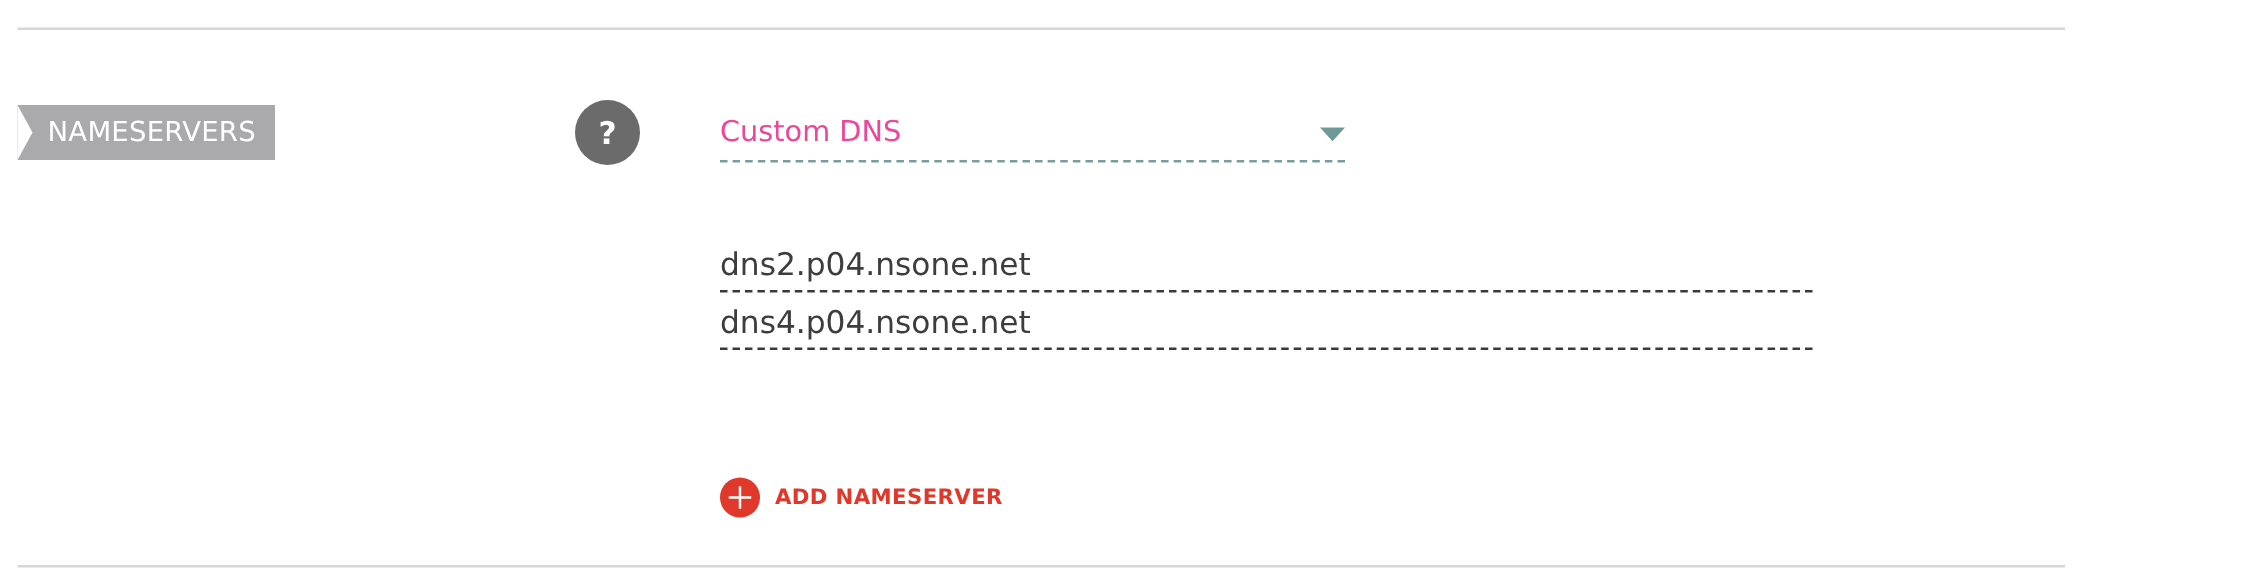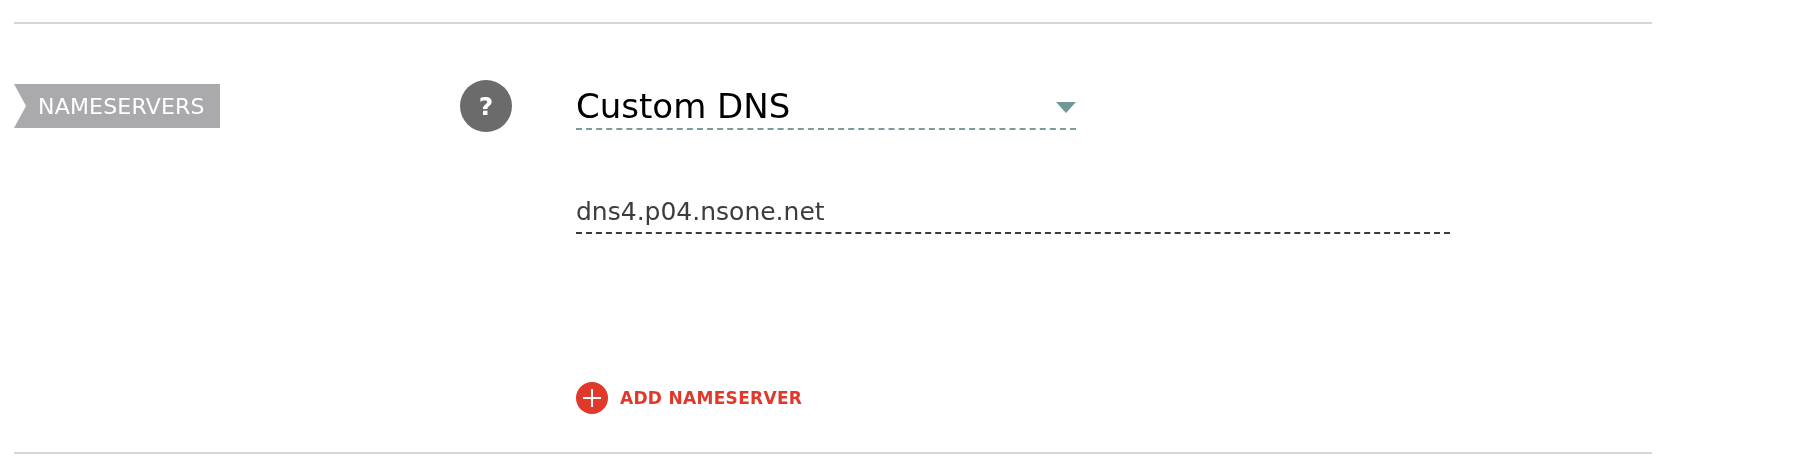--- a/index.html
+++ b/index.html
@@ -28,21 +28,21 @@
       border-radius: 50%; background: #6b6b6b; color: #ffffff;
       display: flex; align-items: center; justify-content: center;
       font-size: 25px; font-weight: bold; cursor: pointer;
     }
 
     .dns-select {
       position: absolute; left: 576px; top: 84px; width: 500px; height: 46px;
       border-bottom: 2px dashed #7a9c9c; cursor: pointer;
       display: flex; align-items: center;
     }
-    .dns-select .value { color: #000000; font-size: 34px; }
+    .dns-select .value { color: #ec4899; font-size: 23px; }
     .dns-select .caret {
       position: absolute; right: 0; top: 18px; width: 0; height: 0;
       border-left: 10px solid transparent; border-right: 10px solid transparent;
       border-top: 11px solid #6f9898;
     }
 
     .ns-list { position: absolute; left: 576px; top: 188px; width: 874px; }
     .ns-row {
       position: relative; height: 46px; border-bottom: 2px dashed #3a3a3a;
       display: flex; align-items: center;
@@ -85,20 +85,23 @@
     <span>?</span>
   </div>
 
   <div class="dns-select">
     <span class="value">Custom DNS</span>
     <span class="caret"></span>
   </div>
 
   <div class="ns-list">
     <div class="ns-row">
+      <input type="text" value="dns2.p04.nsone.net" style="">
+    </div>
+    <div class="ns-row">
       <input type="text" value="dns4.p04.nsone.net" style="">
     </div>
   </div>
 
   <div class="add-ns">
     <span class="plus"></span>
     <span class="label">ADD NAMESERVER</span>
   </div>
 
   <div class="hr bottom"></div>

